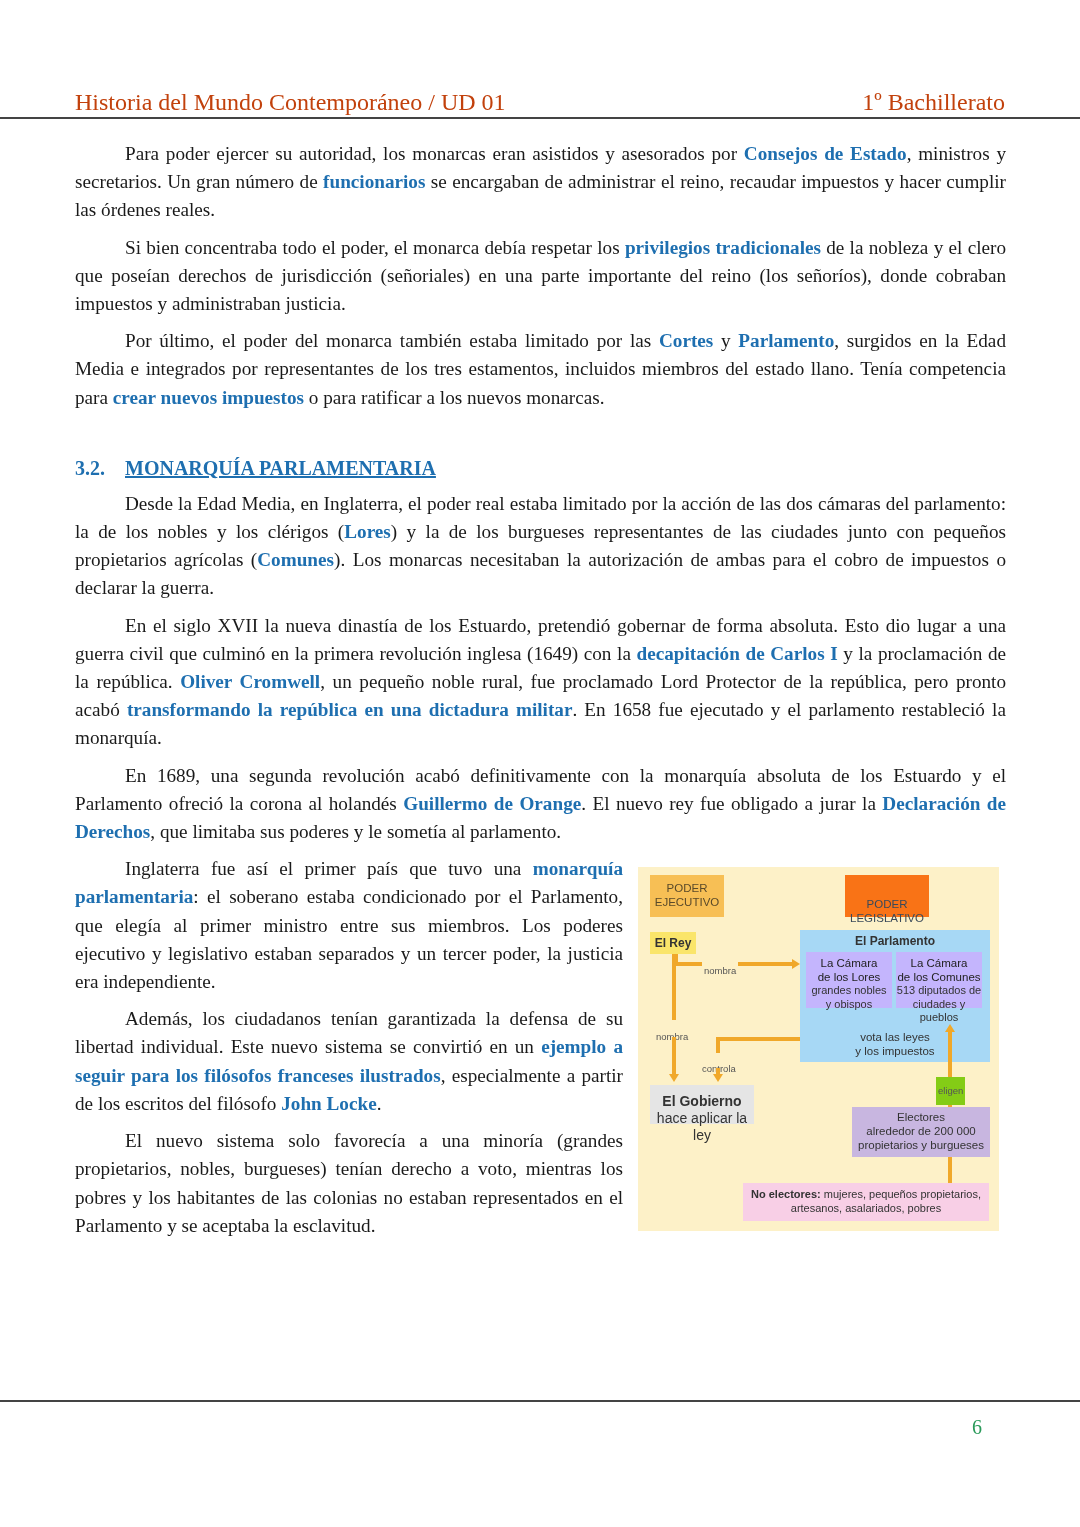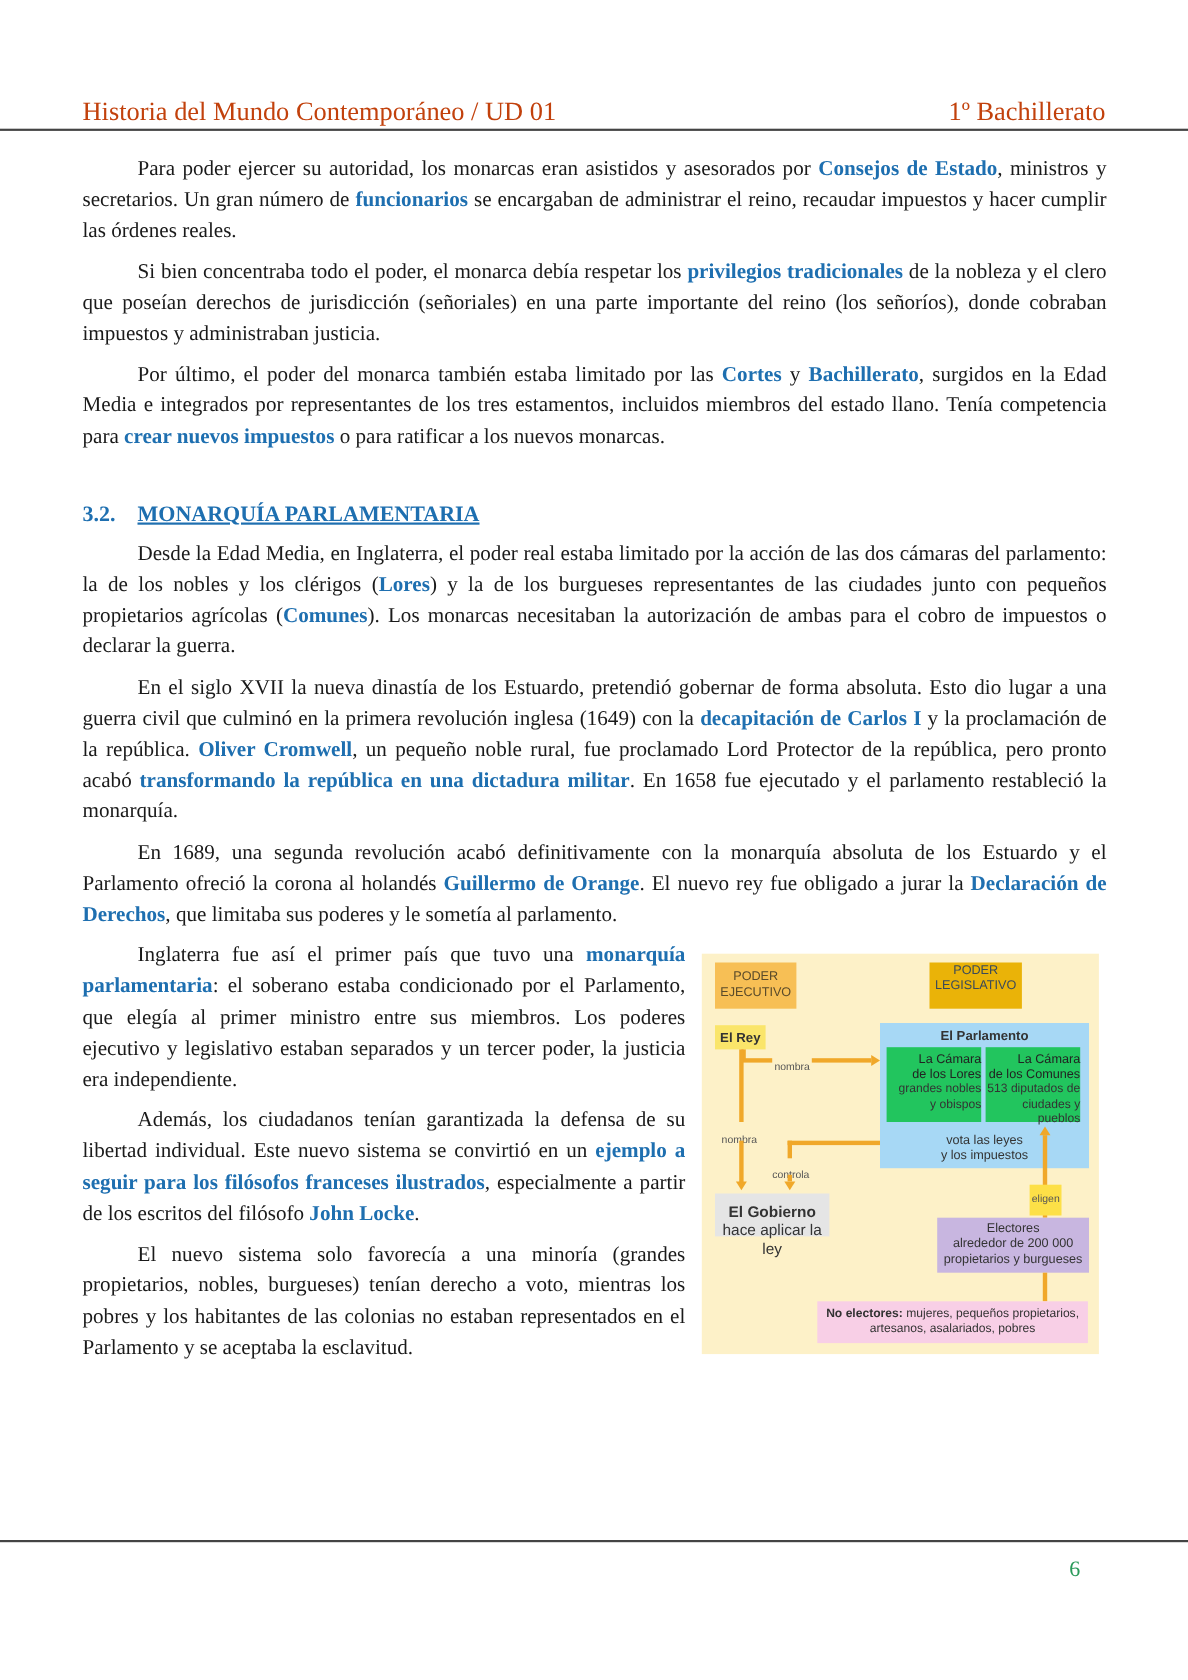--- a/index.html
+++ b/index.html
@@ -17,25 +17,25 @@
   .section-title .num { display: inline-block; width: 50px; }
   .section-title .ttl { text-decoration: underline; }
 
   .two-col { position: relative; }
   .left-col { width: 548px; }
 
   
   .diagram { position: absolute; left: 563px; top: 12px; width: 361px; height: 364px; background: #fdf1c8; font-family: "Liberation Sans", "DejaVu Sans", sans-serif; color: #333; }
   .d-box { position: absolute; text-align: center; font-size: 11.5px; line-height: 14px; }
   .d-exec { left: 12px; top: 8px; width: 74px; height: 42px; background: #f7bf55; padding-top: 6px; color: #5a4a2a; }
-  .d-leg { left: 207px; top: 8px; width: 84px; height: 42px; background: #eab308; padding-top: 0; color: #3a4a5a; }
+  .d-leg { left: 207px; top: 8px; width: 84px; height: 42px; background: #f97316; padding-top: 22px; color: #3a4a5a; }
   .d-rey { left: 12px; top: 65px; width: 46px; height: 22px; background: #fae56a; font-weight: bold; line-height: 22px; font-size: 12px; }
   .d-parl { left: 162px; top: 63px; width: 190px; height: 132px; background: #a7d8f5; }
   .d-parl-title { position: absolute; top: 4px; left: 0; right: 0; font-weight: bold; font-size: 12px; }
-  .d-camara { position: absolute; top: 22px; width: 86px; height: 68px; background: #22c55e; text-align: right; font-size: 11px; line-height: 13.5px; padding-top: 5px; }
+  .d-camara { position: absolute; top: 22px; width: 86px; height: 56px; background: #c4b5fd; text-align: center; font-size: 11px; line-height: 13.5px; padding-top: 5px; }
   .d-camara b { font-weight: normal; color: #222; font-size: 11.5px; }
   .d-lores { left: 6px; }
   .d-comunes { left: 96px; }
   .d-vota { position: absolute; top: 100px; left: 0; right: 0; text-align: center; font-size: 11.5px; line-height: 14px; }
   .d-gob { left: 12px; top: 218px; width: 104px; height: 39px; background: #e5e5e5; padding-top: 8px; font-size: 14px; line-height: 17px; }
   .d-gob b { font-weight: bold; }
   .d-elect { left: 214px; top: 240px; width: 138px; height: 50px; background: #c8b6e0; padding-top: 3px; font-size: 11.5px; line-height: 14px; }
   .d-noelect { left: 105px; top: 316px; width: 246px; height: 38px; background: #f8cfe6; padding-top: 4px; font-size: 11px; line-height: 14px; }
   .d-label { position: absolute; font-size: 9.5px; color: #555; }
   .line { position: absolute; background: #f0a82a; }
@@ -52,21 +52,21 @@
 <div class="header">
   <span>Historia del Mundo Contemporáneo / UD 01</span>
   <span>1º Bachillerato</span>
 </div>
 <div class="header-rule"></div>
 
 <div class="content">
   <div>
       <p class="p">Para poder ejercer su autoridad, los monarcas eran asistidos y asesorados por <span class="hl">Consejos de Estado</span>, ministros y secretarios. Un gran número de <span class="hl">funcionarios</span> se encargaban de administrar el reino, recaudar impuestos y hacer cumplir las órdenes reales.</p>
       <p class="p">Si bien concentraba todo el poder, el monarca debía respetar los <span class="hl">privilegios tradicionales</span> de la nobleza y el clero que poseían derechos de jurisdicción (señoriales) en una parte importante del reino (los señoríos), donde cobraban impuestos y administraban justicia.</p>
-      <p class="p">Por último, el poder del monarca también estaba limitado por las <span class="hl">Cortes</span> y <span class="hl">Bachillerato</span>, surgidos en la Edad Media e integrados por representantes de los tres estamentos, incluidos miembros del estado llano. Tenía competencia para <span class="hl">crear nuevos impuestos</span> o para ratificar a los nuevos monarcas.</p>
+      <p class="p">Por último, el poder del monarca también estaba limitado por las <span class="hl">Cortes</span> y <span class="hl">Parlamento</span>, surgidos en la Edad Media e integrados por representantes de los tres estamentos, incluidos miembros del estado llano. Tenía competencia para <span class="hl">crear nuevos impuestos</span> o para ratificar a los nuevos monarcas.</p>
     </div>
 
   <div class="section-title">
     <span class="num">3.2.</span><span class="ttl">MONARQUÍA PARLAMENTARIA</span>
   </div>
 
   <div>
       <p class="p">Desde la Edad Media, en Inglaterra, el poder real estaba limitado por la acción de las dos cámaras del parlamento: la de los nobles y los clérigos (<span class="hl">Lores</span>) y la de los burgueses representantes de las ciudades junto con pequeños propietarios agrícolas (<span class="hl">Comunes</span>). Los monarcas necesitaban la autorización de ambas para el cobro de impuestos o declarar la guerra.</p>
       <p class="p">En el siglo XVII la nueva dinastía de los Estuardo, pretendió gobernar de forma absoluta. Esto dio lugar a una guerra civil que culminó en la primera revolución inglesa (1649) con la <span class="hl">decapitación de Carlos I</span> y la proclamación de la república. <span class="hl">Oliver Cromwell</span>, un pequeño noble rural, fue proclamado Lord Protector de la república, pero pronto acabó <span class="hl">transformando la república en una dictadura militar</span>. En 1658 fue ejecutado y el parlamento restableció la monarquía.</p>
       <p class="p">En 1689, una segunda revolución acabó definitivamente con la monarquía absoluta de los Estuardo y el Parlamento ofreció la corona al holandés <span class="hl">Guillermo de Orange</span>. El nuevo rey fue obligado a jurar la <span class="hl">Declaración de Derechos</span>, que limitaba sus poderes y le sometía al parlamento.</p>
@@ -111,21 +111,21 @@
           <b>La Cámara</b><br><b>de los Comunes</b><br>
           <span>513 diputados de</span><br><span>ciudades y pueblos</span>
         </div>
         <div class="d-vota">
           <span>vota las leyes</span><br><span>y los impuestos</span>
         </div>
       </div>
 
       <div class="line" style="left:310px; top:165px; width:4px; height:75px;"></div>
       <div class="arrow-u" style="left:307px; top:157px;"></div>
-      <div class="d-label" style="left:298px; top:210px; background:#fde047; padding:0 2px;">eligen</div>
+      <div class="d-label" style="left:298px; top:210px; background:#84cc16; padding:0 2px;">eligen</div>
 
       <div class="d-box d-gob">
         <b>El Gobierno</b><br><span>hace aplicar la ley</span>
       </div>
 
       <div class="d-box d-elect">
         <span>Electores</span><br>
         <span>alrededor de 200 000</span><br>
         <span>propietarios y burgueses</span>
       </div>

